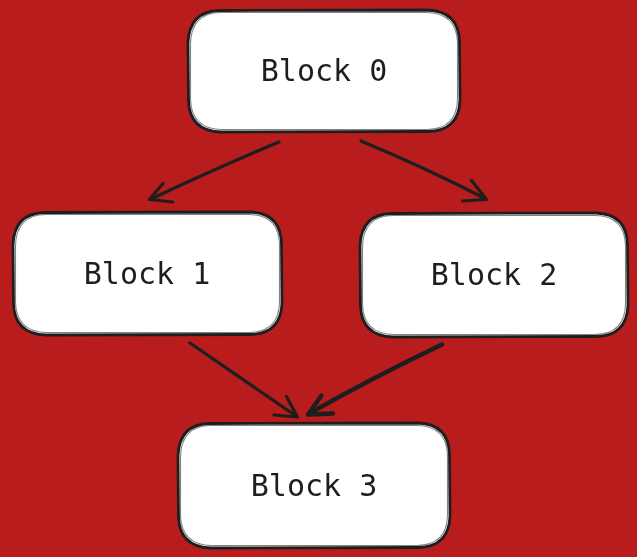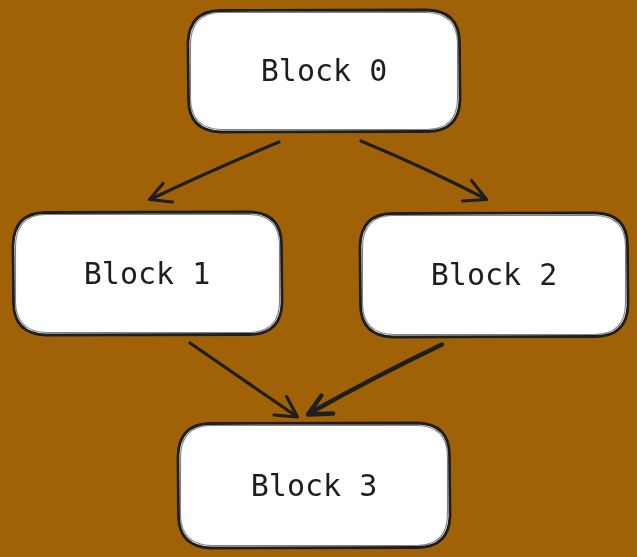--- a/index.html
+++ b/index.html
@@ -4,21 +4,21 @@
 <style>
   html, body {
     margin: 0;
     padding: 0;
     background: #ffffff;
   }
   .canvas-wrap {
     width: 637px;
     height: 557px;
     position: relative;
-    background: #a16207;
+    background: #b91c1c;
     overflow: hidden;
   }
   svg {
     display: block;
   }
   .node-shape {
     fill: #ffffff;
     stroke: #1e1e1e;
     stroke-width: 2.8;
     stroke-linejoin: round;

